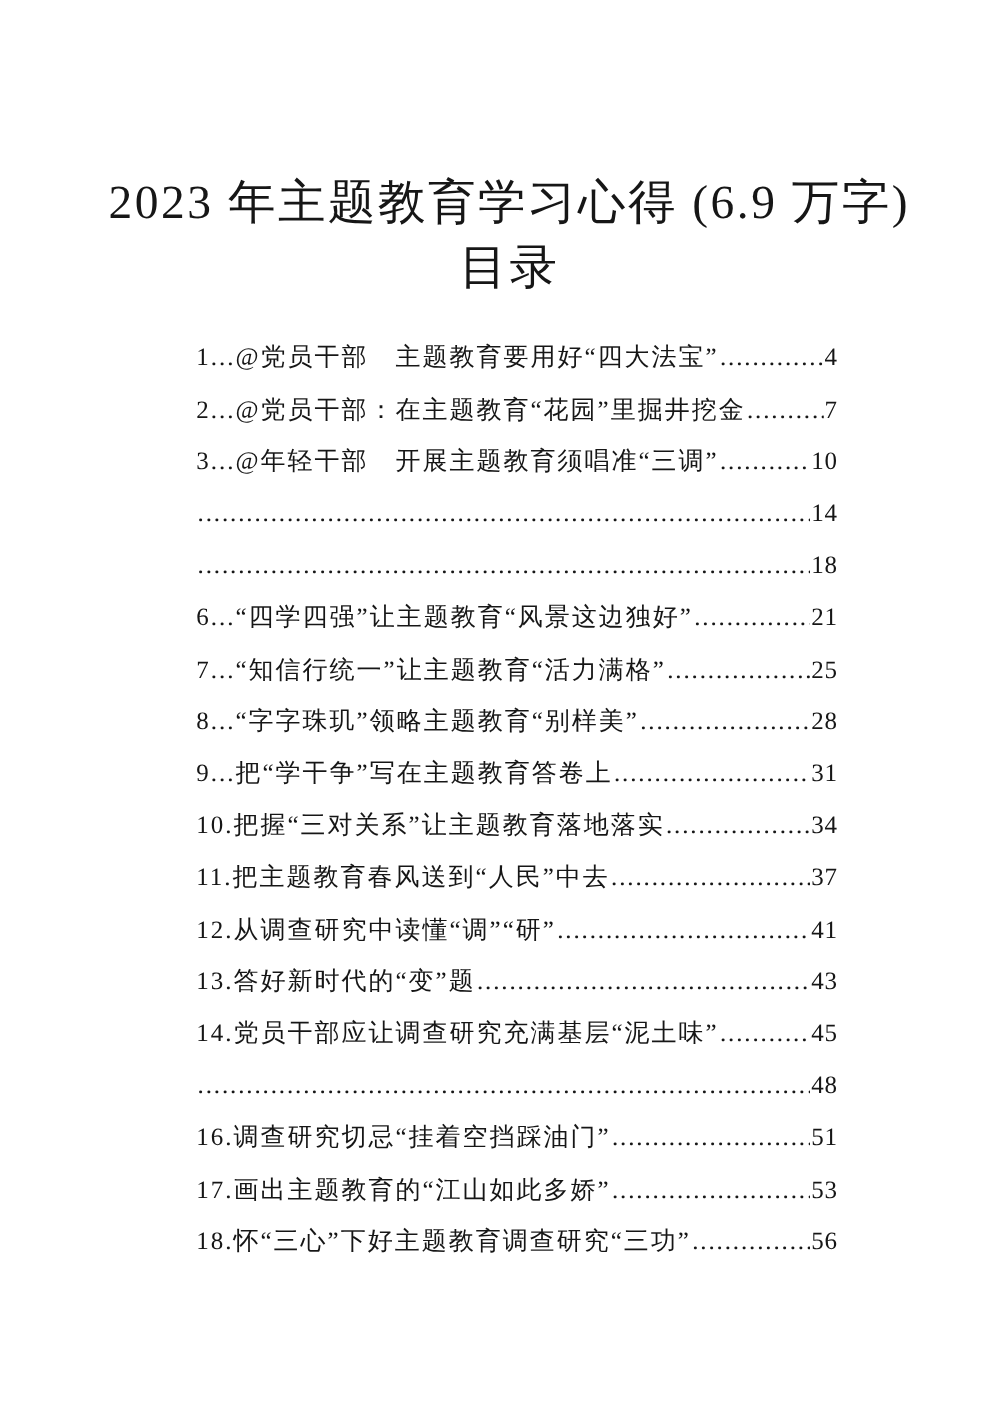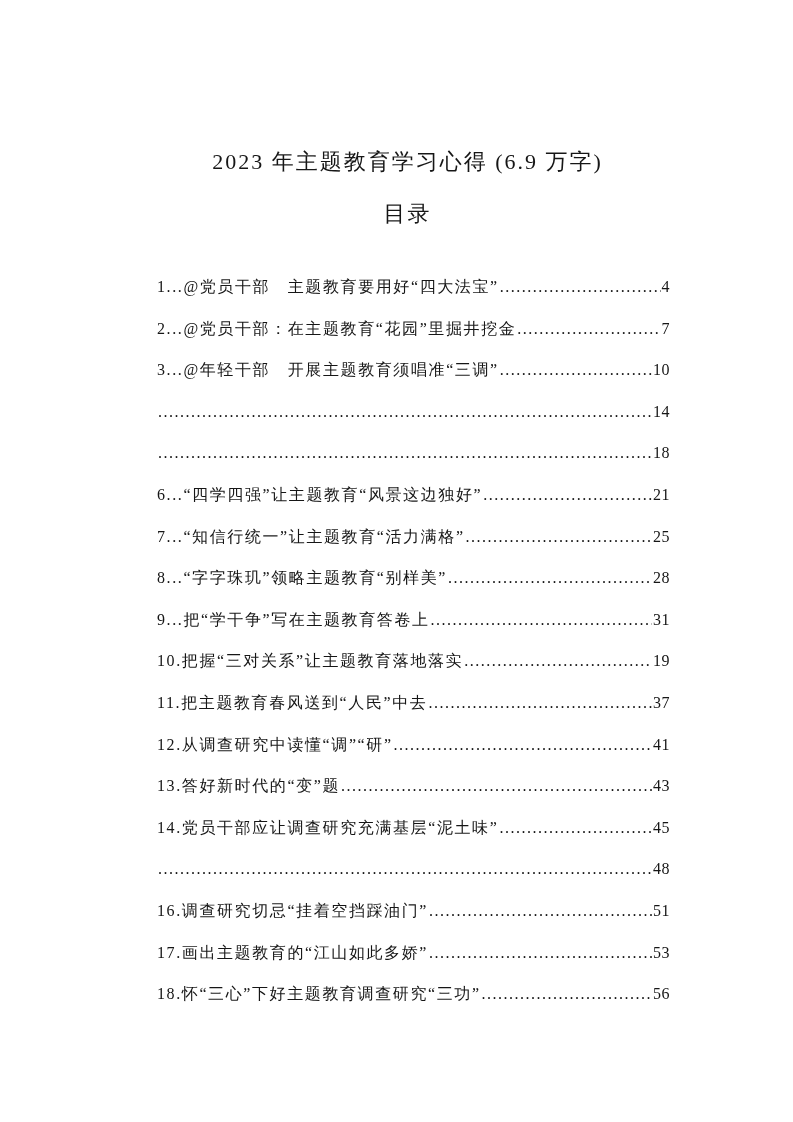--- a/index.html
+++ b/index.html
@@ -17,36 +17,36 @@
   .page {
     position: relative;
     width: 793px;
     height: 1122px;
     background: #ffffff;
     box-sizing: border-box;
   }
   .title-block {
     padding-top: 136px;
     text-align: center;
-    font-size: 22px;
+    font-size: 38px;
     line-height: 52px;
     letter-spacing: 2px;
     white-space: nowrap;
     padding-left: 22px;
   }
   .toc {
     margin: 26px 0 0 157px;
     width: 513px;
   }
   .toc-row {
     display: flex;
     align-items: baseline;
     height: 41.6px;
     line-height: 41.6px;
-    font-size: 16px;
+    font-size: 20px;
     letter-spacing: 1.6px;
   }
   .toc-label {
     flex: 0 0 auto;
     white-space: nowrap;
   }
   .toc-dots {
     flex: 1 1 auto;
     overflow: hidden;
     white-space: nowrap;
@@ -118,21 +118,21 @@
 
     <div class="toc-row">
       <span class="toc-label">9...把“学干争”写在主题教育答卷上</span>
       <span class="toc-dots">........................................................................................................................</span>
       <span class="toc-page">31</span>
     </div>
 
     <div class="toc-row">
       <span class="toc-label">10.把握“三对关系”让主题教育落地落实</span>
       <span class="toc-dots">........................................................................................................................</span>
-      <span class="toc-page">19</span>
+      <span class="toc-page">34</span>
     </div>
 
     <div class="toc-row">
       <span class="toc-label">11.把主题教育春风送到“人民”中去</span>
       <span class="toc-dots">........................................................................................................................</span>
       <span class="toc-page">37</span>
     </div>
 
     <div class="toc-row">
       <span class="toc-label">12.从调查研究中读懂“调”“研”</span>

